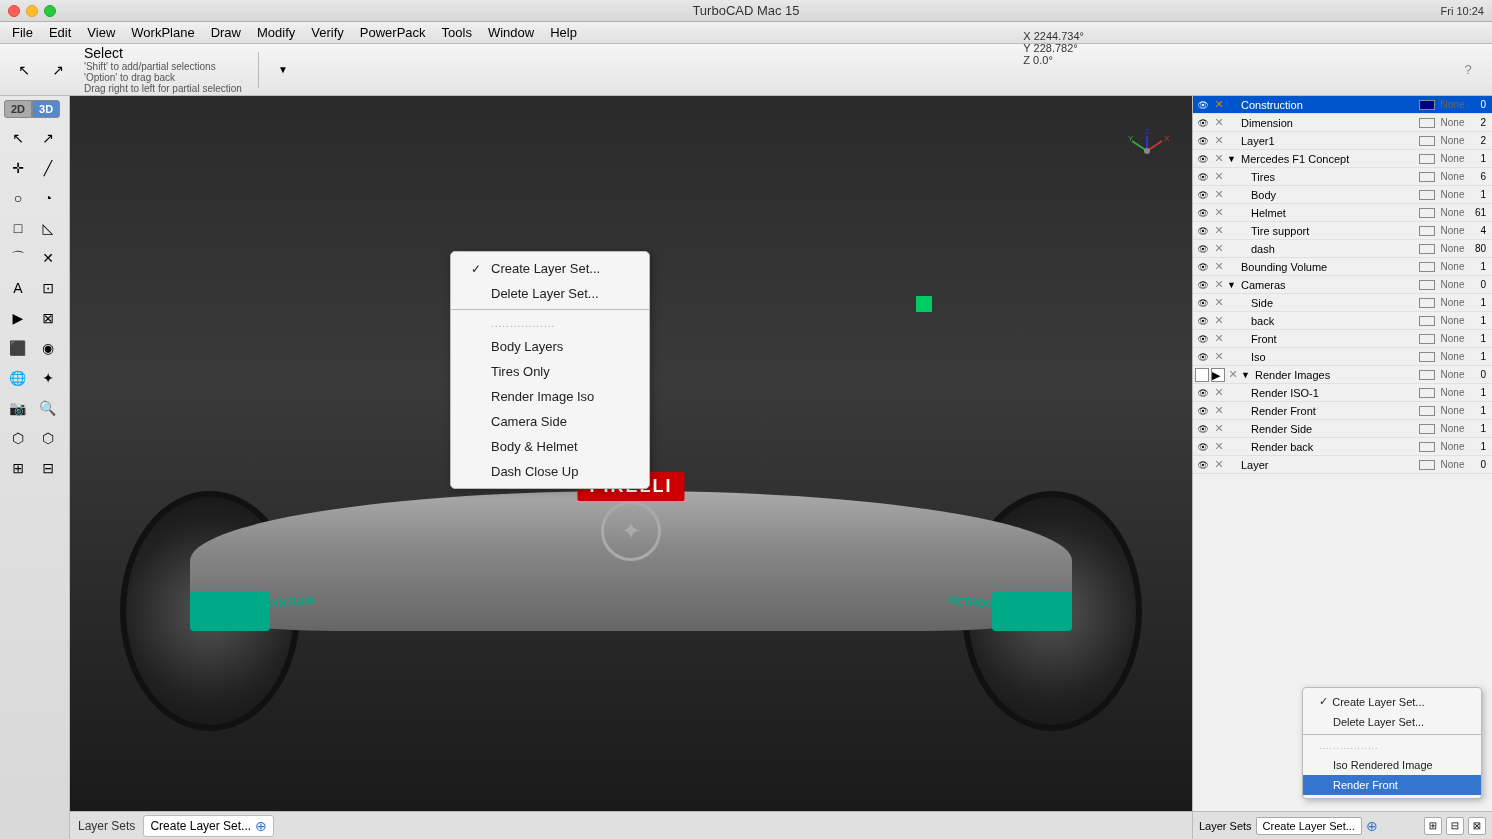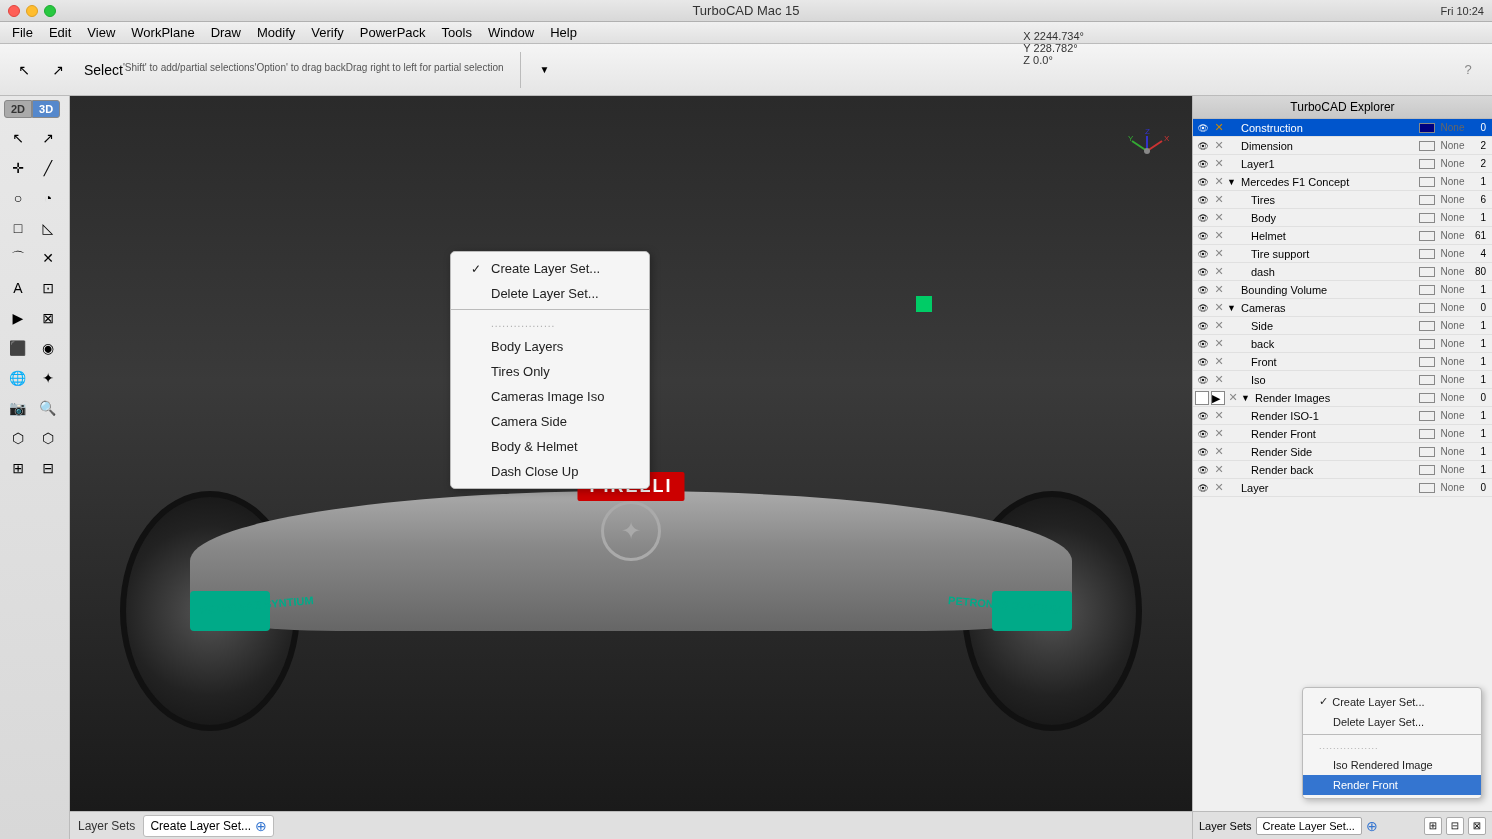--- a/index.html
+++ b/index.html
@@ -51,21 +51,21 @@
       padding: 0 8px;
       gap: 4px;
     }
     .toolbar-section { display: flex; align-items: center; gap: 2px; }
     .toolbar-separator { width: 1px; height: 36px; background: #bbb; margin: 0 4px; }
     .tool-btn {
       width: 32px; height: 32px; border: none; background: transparent;
       cursor: pointer; display: flex; align-items: center; justify-content: center;
       border-radius: 3px; font-size: 14px;
     }
-    .select-info { display: flex; flex-direction: row; font-size: 11px; color: #333; padding: 0 8px; }
+    .select-info { display: flex; flex-direction: column; font-size: 11px; color: #333; padding: 0 8px; }
     .select-title { font-size: 14px; font-weight: 500; color: #000; }
     .hint-text { font-size: 10px; color: #555; }
 
     
     .coords-panel {
       position: absolute; right: 400px; top: 28px;
       background: transparent;
       font-size: 11px; color: #333;
       padding: 2px 8px;
     }
@@ -429,21 +429,21 @@
       <div class="dropdown-item">
         <span class="dropdown-check"> </span>
         <span>Body Layers</span>
       </div>
       <div class="dropdown-item">
         <span class="dropdown-check"> </span>
         <span>Tires Only</span>
       </div>
       <div class="dropdown-item">
         <span class="dropdown-check"> </span>
-        <span>Cameras Image Iso</span>
+        <span>Render Image Iso</span>
       </div>
       <div class="dropdown-item">
         <span class="dropdown-check"> </span>
         <span>Camera Side</span>
       </div>
       <div class="dropdown-item">
         <span class="dropdown-check"> </span>
         <span>Body &amp; Helmet</span>
       </div>
       <div class="dropdown-item">
@@ -455,21 +455,20 @@
     <div class="layer-sets-bar">
       <span class="layer-sets-label">Layer Sets</span>
       <div class="layer-sets-dropdown">
         <span>Create Layer Set...</span>
         <span style="color:#3475d0; font-size:14px;">⊕</span>
       </div>
     </div>
   </div>
 
   <div class="right-panel">
-    <div class="explorer-title">TurboCAD Explorer</div>
     <div class="layers-table">
 
       <div class="layer-row active">
         <div class="layer-eye">
             <span style="font-size:9px;">👁</span>
           </div>
         <div class="layer-x" style="color:#cc8800; font-size:11px;">✕</div>
         <div class="expand-icon"></div>
         <div class="layer-name">Construction</div>
         <div class="layer-color" style="background:#000080; width:16px; height:10px; border:1px solid #888;"></div>

